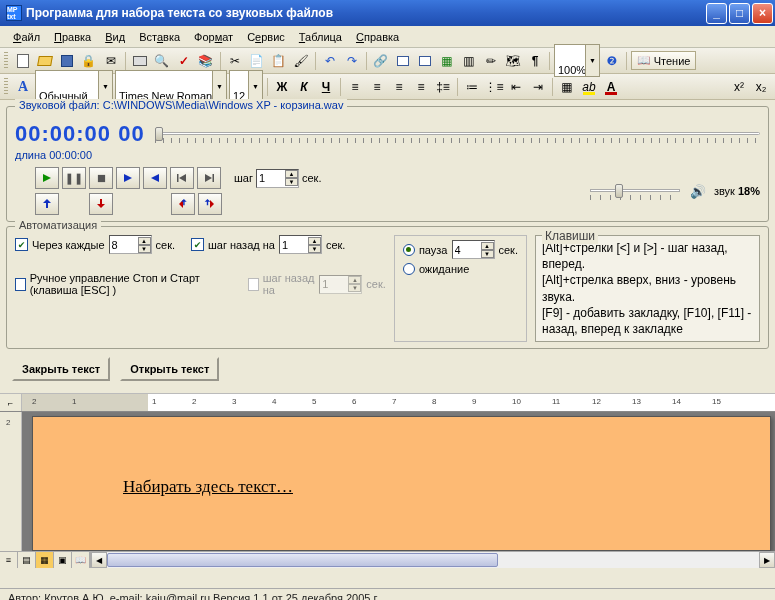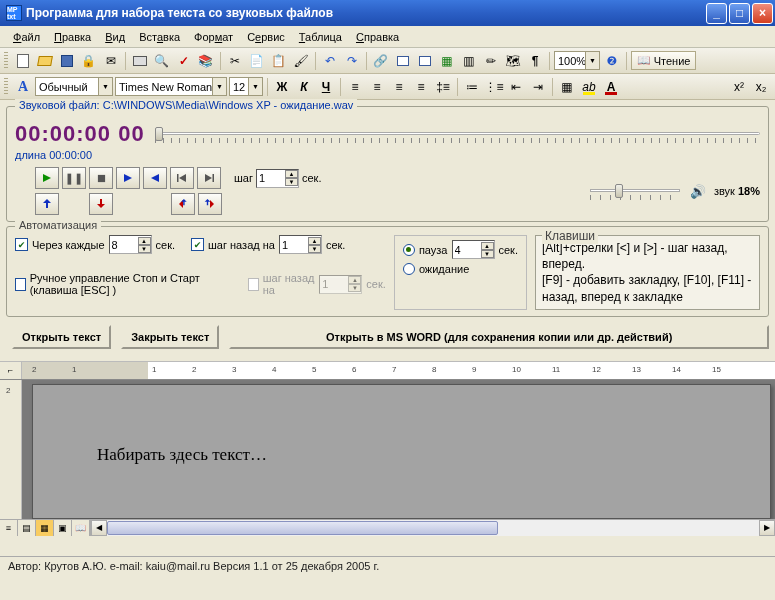--- a/index.html
+++ b/index.html
@@ -16,21 +16,21 @@
 
 .menubar { height: 22px; background: #ece9d8; display: flex; align-items: center; padding: 0 6px; border-bottom: 1px solid #c0c0b0; font-size: 11px; }
 .menubar .item { padding: 2px 7px; cursor: pointer; }
 .menubar .item u { text-decoration: underline; }
 
 
 .toolbar { height: 26px; background: linear-gradient(to bottom, #f4f2ea, #e1ddc9); border-bottom: 1px solid #bfb99f; display: flex; align-items: center; padding: 0 4px; gap: 2px; }
 .toolbar .grip { width: 4px; height: 18px; background: repeating-linear-gradient(to bottom, #b0a987 0 1px, transparent 1px 3px); margin-right: 3px; }
 .toolbar .btn { width: 20px; height: 20px; border: 1px solid transparent; display: flex; align-items: center; justify-content: center; cursor: pointer; font-size: 12px; border-radius: 2px; }
 .toolbar .sep { width: 1px; height: 18px; background: #bfb99f; margin: 0 2px; }
-.toolbar .dd { display: flex; align-items: center; border: 1px solid #9f9a7c; background: white; height: 19px; }
+.toolbar .dd { display: flex; align-items: flex-end; border: 1px solid #9f9a7c; background: white; height: 33px; }
 .toolbar .dd.style { width: 78px; }
 .toolbar .dd.font { width: 112px; }
 .toolbar .dd.size { width: 34px; }
 .toolbar .dd .val { flex: 1; padding: 0 3px; font-size: 11px; overflow: hidden; white-space: nowrap; }
 .toolbar .dd .arr { width: 14px; height: 100%; background: #ece9d8; border-left: 1px solid #9f9a7c; display: flex; align-items: center; justify-content: center; font-size: 7px; }
 .toolbar .zoom { width: 46px; }
 .toolbar .reading { border: 1px solid #b0a987; padding: 1px 5px; height: 19px; display: flex; align-items: center; gap: 3px; background: linear-gradient(#fdfcf6,#e9e5d3); cursor: pointer; }
 
 
 .ico { font-style: normal; display: inline-block; }
@@ -40,21 +40,21 @@
 .ico.print { width: 14px; height: 10px; border: 1px solid #555; background: #ddd; }
 .ico.table { width: 12px; height: 10px; border: 1px solid #3a5a9a; background: linear-gradient(to right, #fff 33%, #3a5a9a 33% 34%, #fff 34% 66%, #3a5a9a 66% 67%, #fff 67%); }
 
 
 .mainpane { background: #ece9d8; padding: 6px; }
 
 
 .group { border: 1px solid #a0a090; border-radius: 3px; padding: 8px 8px 6px 8px; margin-bottom: 4px; position: relative; background: #ece9d8; }
 .group .legend { position: absolute; top: -8px; left: 8px; background: #ece9d8; padding: 0 4px; color: #0033aa; font-size: 11px; }
 .soundrow { display: flex; align-items: flex-start; gap: 10px; }
-.timecode { font-family: Arial; font-size: 22px; font-weight: bold; color: #701a75; letter-spacing: 1px; }
+.timecode { font-family: Arial; font-size: 22px; font-weight: bold; color: #1d4ed8; letter-spacing: 1px; }
 .duration { font-size: 11px; color: #0033aa; margin-top: 2px; }
 .slider-long { flex: 1; height: 20px; position: relative; margin-top: 3px; }
 .slider-long .track { position: absolute; top: 8px; left: 0; right: 0; height: 3px; background: #fff; border: 1px solid #aaa; border-radius: 2px; }
 .slider-long .ticks { position: absolute; top: 14px; left: 0; right: 0; height: 5px; background: repeating-linear-gradient(to right, #888 0 1px, transparent 1px 8px); }
 .slider-long .thumb { position: absolute; top: 3px; left: 0; width: 8px; height: 14px; background: linear-gradient(#f0f0e8,#c8c4b0); border: 1px solid #888; border-radius: 2px; }
 
 .playrow { display: flex; align-items: center; gap: 6px; margin-top: 6px; }
 .wbtn { height: 24px; border: 2px outset #ece9d8; background: #ece9d8; padding: 0 8px; font-size: 11px; cursor: pointer; font-weight: bold; }
 .pbtn { width: 24px; height: 22px; border: 1px solid #888; background: linear-gradient(#fdfdfa,#e0dcc8); display: flex; align-items: center; justify-content: center; cursor: pointer; font-size: 11px; }
 .pbtn.play { color: #0a9000; }
@@ -89,21 +89,21 @@
 .rulerbar .corner { width: 22px; height: 100%; border-right: 1px solid #bbb; display: flex; align-items: center; justify-content: center; font-size: 9px; }
 .ruler { flex: 1; height: 100%; background: white; position: relative; font-size: 8px; color: #444; overflow: hidden; }
 .ruler .shade { position: absolute; top: 0; left: 0; width: 126px; height: 100%; background: #d5d2c2; }
 .ruler .num { position: absolute; top: 3px; }
 
 
 .docwrap { display: flex; height: 140px; border-top: 1px solid #888; }
 .vruler { width: 22px; background: #ece9d8; border-right: 1px solid #bbb; position: relative; }
 .vruler .n { position: absolute; left: 6px; font-size: 8px; color: #444; }
 .docsurf { flex: 1; background: #7a7a7a; position: relative; overflow: hidden; }
-.page { position: absolute; left: 10px; top: 4px; right: 4px; bottom: 0; background: #a3a3a3; border: 1px solid #555; box-shadow: 2px 2px 4px rgba(0,0,0,0.3); padding: 60px 0 0 64px; }
+.page { position: absolute; left: 10px; top: 4px; right: 4px; bottom: 0; background: #fdba74; border: 1px solid #555; box-shadow: 2px 2px 4px rgba(0,0,0,0.3); padding: 60px 0 0 90px; text-decoration: underline; }
 .placeholder { font-family: "Times New Roman", serif; font-size: 17px; color: #000; }
 
 
 .viewbar { height: 17px; background: #ece9d8; border-top: 1px solid #aaa; display: flex; align-items: stretch; }
 .viewbar .vb { width: 18px; border-right: 1px solid #aaa; display: flex; align-items: center; justify-content: center; font-size: 9px; cursor: pointer; }
 .viewbar .vb.sel { background: #f8cc60; }
 .hscroll { flex: 1; background: #efefef; border-left: 1px solid #aaa; display: flex; align-items: center; position: relative; }
 .hscroll .sbtn { width: 16px; height: 100%; background: linear-gradient(#f8f8f4,#ddd9c7); border: 1px solid #aaa; display: flex; align-items: center; justify-content: center; font-size: 8px; cursor: pointer; }
 .hscroll .strack { flex: 1; height: 100%; position: relative; }
 .hscroll .sthumb { position: absolute; left: 0; top: 1px; bottom: 1px; width: 60%; background: linear-gradient(#e4e7f4,#bcc3e0); border: 1px solid #8892c0; border-radius: 2px; }
@@ -233,21 +233,21 @@
       <span style="position:absolute;bottom:1px;left:3px;right:3px;height:3px;background:#c00000"></span>
     </div>
   <div style="flex:1"></div>
   <div class="btn">x²</div>
   <div class="btn">x₂</div>
 </div>
 
 <div class="mainpane">
 
   <div class="group" style="padding-top:14px">
-    <div class="legend">Звуковой файл: C:\WINDOWS\Media\Windows XP - ожидание.wav</div>
+    <div class="legend">Звуковой файл: C:\WINDOWS\Media\Windows XP - корзина.wav</div>
     <div class="soundrow">
       <div>
         <div class="timecode">00:00:00 00</div>
         <div class="duration"><span>длина</span> <span>00:00:00</span></div>
       </div>
       <div class="slider-long">
         <div class="track"></div>
           <div class="ticks"></div>
           <div class="thumb"></div>
       </div>
@@ -397,29 +397,29 @@
           <span>сек.</span>
         </div>
         <div class="autorow">
           <span class="rdo"></span>
           <span>ожидание</span>
         </div>
       </div>
       <div class="keysbox">
         <div class="klegend">Клавиши</div>
         <div>[Alt]+стрелки [&lt;] и [&gt;]  - шаг назад, вперед.</div>
+        <div>[Alt]+стрелка вверх, вниз - уровень звука.</div>
         <div>[F9] - добавить закладку, [F10], [F11] - назад, вперед к закладке</div>
       </div>
     </div>
   </div>
 
   <div class="btnrow">
+    <button class="wbtn">Закрыть текст</button>
     <button class="wbtn">Открыть текст</button>
-    <button class="wbtn">Закрыть текст</button>
-    <button class="wbtn" style="flex:1;text-align:center">Открыть в MS WORD (для сохранения копии или др. действий)</button>
   </div>
 </div>
 
 <div class="rulerbar">
   <div class="corner">⌐</div>
   <div class="ruler">
     <div class="shade"></div>
   <span class="num" style="left: 10px;">2</span>
       <span class="num" style="left: 50px;">1</span>
       <span class="num" style="left: 90px;"></span>

